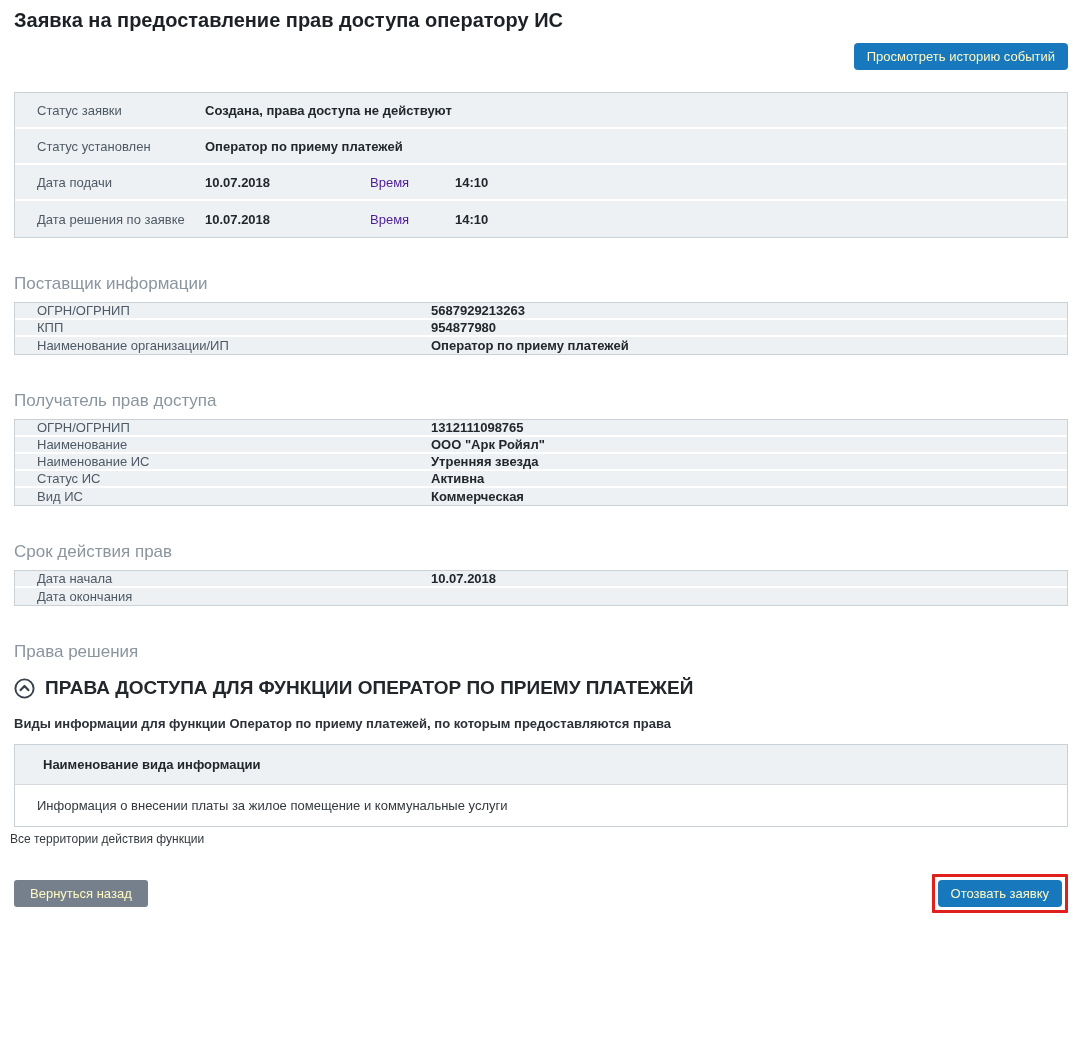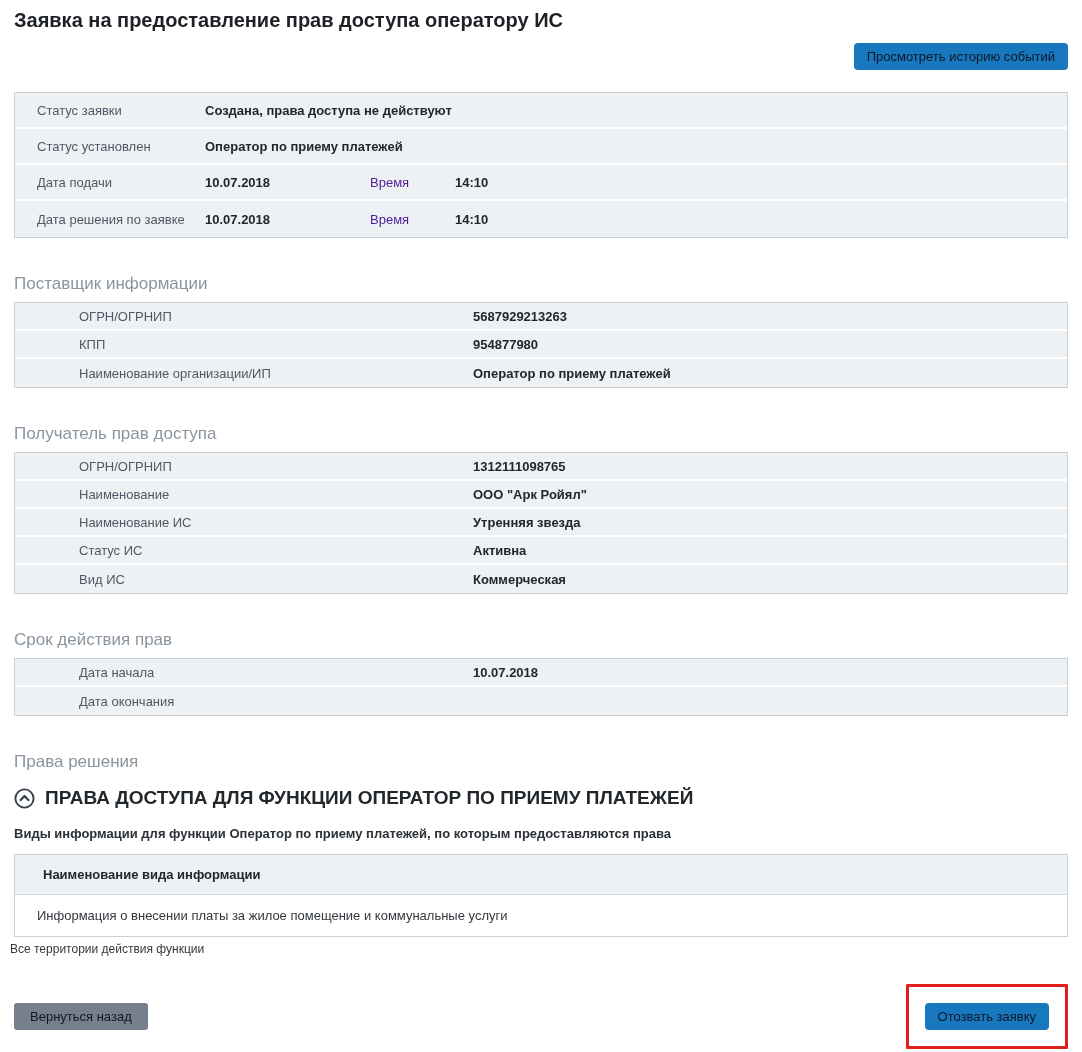--- a/index.html
+++ b/index.html
@@ -26,40 +26,40 @@
     margin-top: 11px;
     height: 27px;
   }
   .btn {
     display: inline-block;
     border: none;
     cursor: pointer;
     font-family: "Liberation Sans", sans-serif;
     font-size: 13px;
     line-height: 15px;
-    color: #0f172a;
+    color: #fef9c3;
     padding: 6px 13px;
     border-radius: 4px;
   }
   .btn-blue { background: #1878be; }
   .btn-gray { background: #75808c; border-radius: 3px; padding: 6px 16px; }
 
   .kv-table {
     border: 1px solid #c9d0d6;
     margin-top: 22px;
   }
   .kv-row {
     display: flex;
     align-items: center;
     background: #eef1f4;
     border-bottom: 2px solid #ffffff;
   }
   .kv-row:last-child { border-bottom: none; }
   .t1 .kv-row { height: 36px; }
-  .t2 .kv-row { height: 28px; padding-left: 42px; }
+  .t2 .kv-row { height: 17px; }
   .kv-label {
     color: #4d5964;
     font-size: 13px;
     padding-left: 22px;
     flex: 0 0 auto;
   }
   .t1 .kv-label { width: 190px; }
   .t2 .kv-label { width: 416px; }
   .kv-value {
     font-size: 13px;
@@ -130,21 +130,21 @@
   }
 
   .footer-actions {
     display: flex;
     justify-content: space-between;
     align-items: center;
     margin-top: 28px;
   }
   .highlight-box {
     border: 3px solid #e0201c;
-    padding: 16px;
+    padding: 3px;
     border-radius: 1px;
   }
 </style>
 </head>
 <body>
 
 <div class="content">
 
   <h1 class="page-title">Заявка на предоставление прав доступа оператору ИС</h1>
 

